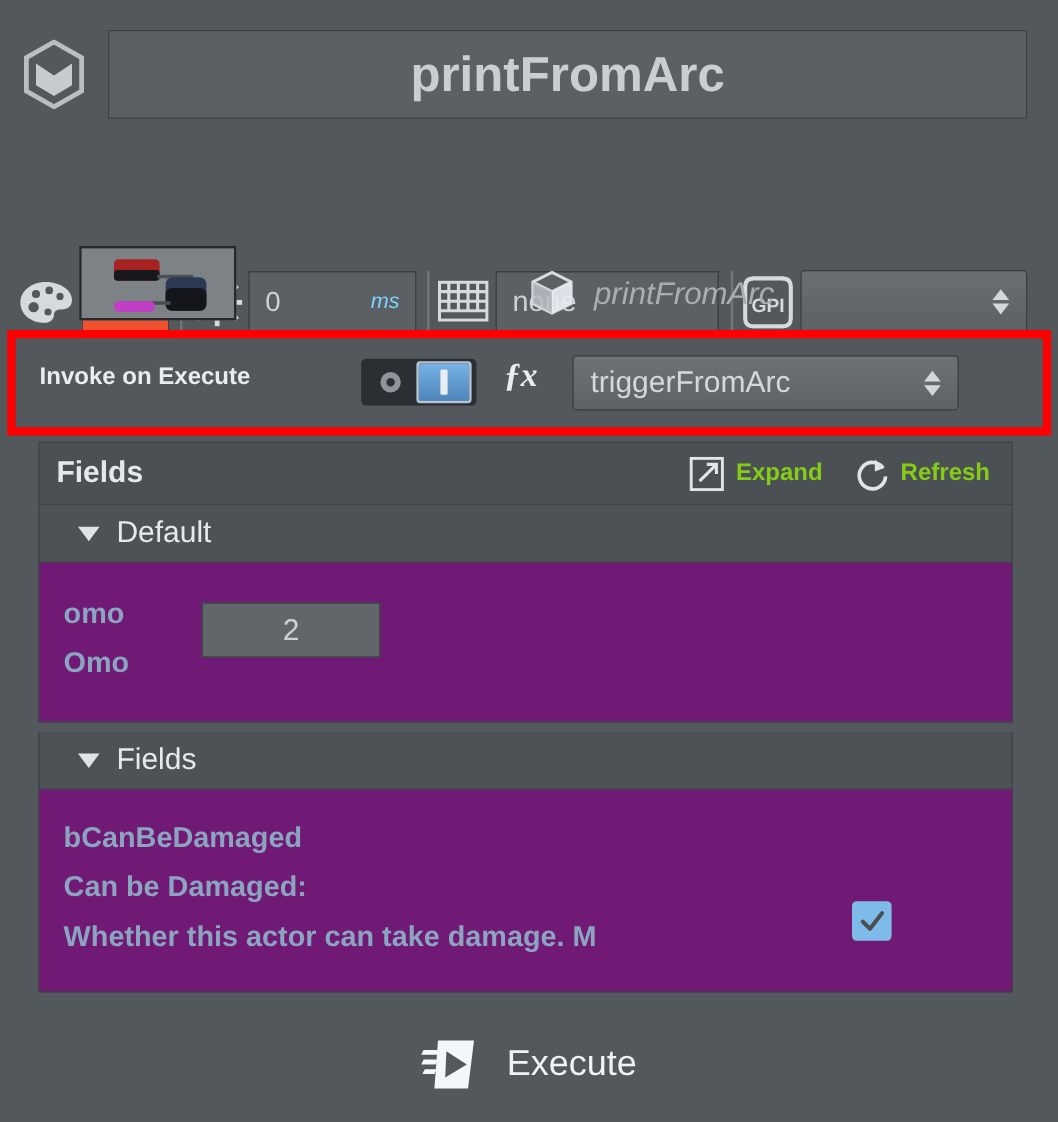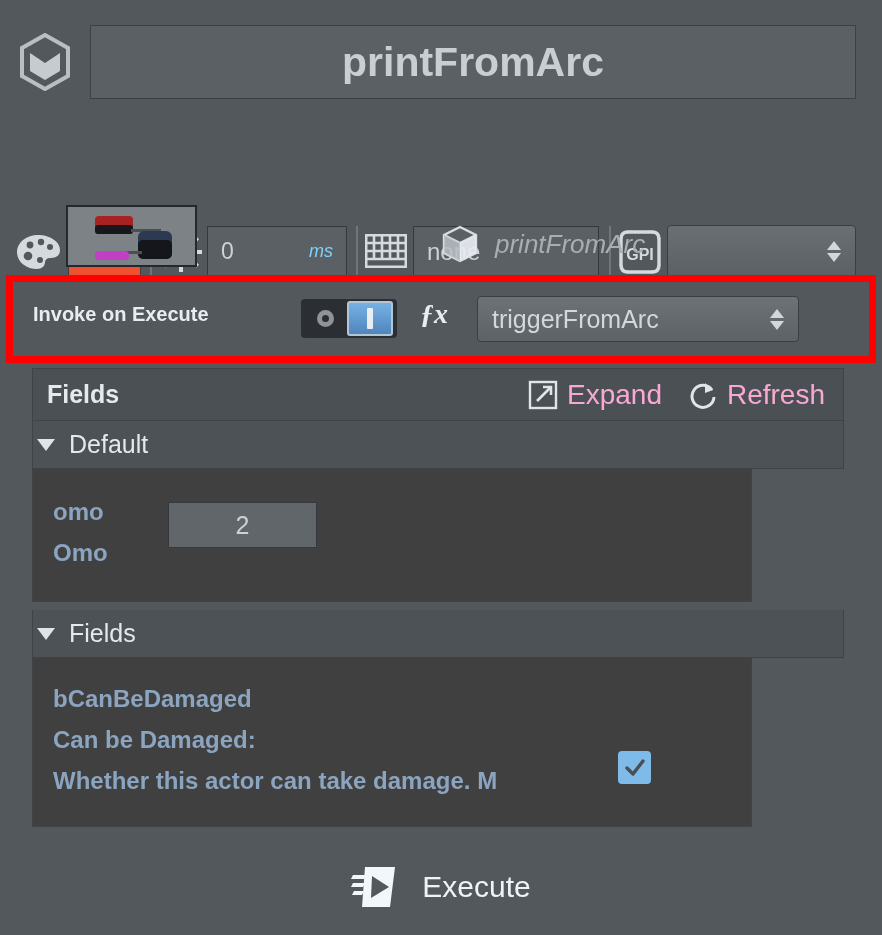--- a/index.html
+++ b/index.html
@@ -98,33 +98,33 @@
 
   
   .fields-hdr{
     position:absolute;left:32px;top:368px;width:812px;height:53px;
     background:#4b5055;border:1px solid #3e4347;box-sizing:border-box;
     display:flex;align-items:center;justify-content:space-between;padding:0 18px 0 14px;
   }
   .fields-title{font-size:25px;font-weight:bold;color:#e4e9ee;}
   .hdr-actions{display:flex;align-items:center;gap:26px;}
   .hdr-btn{display:flex;align-items:center;gap:9px;cursor:pointer;}
-  .hdr-btn span{font-size:28px;color:#f9a8d4;}
+  .hdr-btn span{font-size:20px;color:#84cc16;font-weight:bold;}
 
   .sect-hdr{
     position:absolute;left:32px;width:812px;height:48px;
     background:#4d5257;border:1px solid #3e4347;border-top:none;box-sizing:border-box;
-    display:flex;align-items:center;padding-left:4px;gap:14px;
+    display:flex;align-items:center;padding-left:32px;gap:14px;
   }
   .caret{width:0;height:0;border-left:9px solid transparent;border-right:9px solid transparent;border-top:12px solid #dfe4e9;}
   .sect-title{font-size:25px;color:#e4e9ee;}
 
   .sect-body{
-    position:absolute;left:32px;width:720px;
-    background:#404040;border:1px solid #3e4347;border-top:none;box-sizing:border-box;
+    position:absolute;left:32px;width:812px;
+    background:#701a75;border:1px solid #3e4347;border-top:none;box-sizing:border-box;
   }
   .prop-name{font-size:24px;font-weight:bold;color:#8ba4bf;line-height:41px;}
   .prop-row{position:relative;}
   .num-field{
     position:absolute;left:135px;top:33px;width:149px;height:46px;
     background:#61666b;border:1px solid #35393d;box-sizing:border-box;
     display:flex;align-items:center;justify-content:center;
   }
   .num-val{font-size:25px;color:#ccd1d6;}
   .chk{

